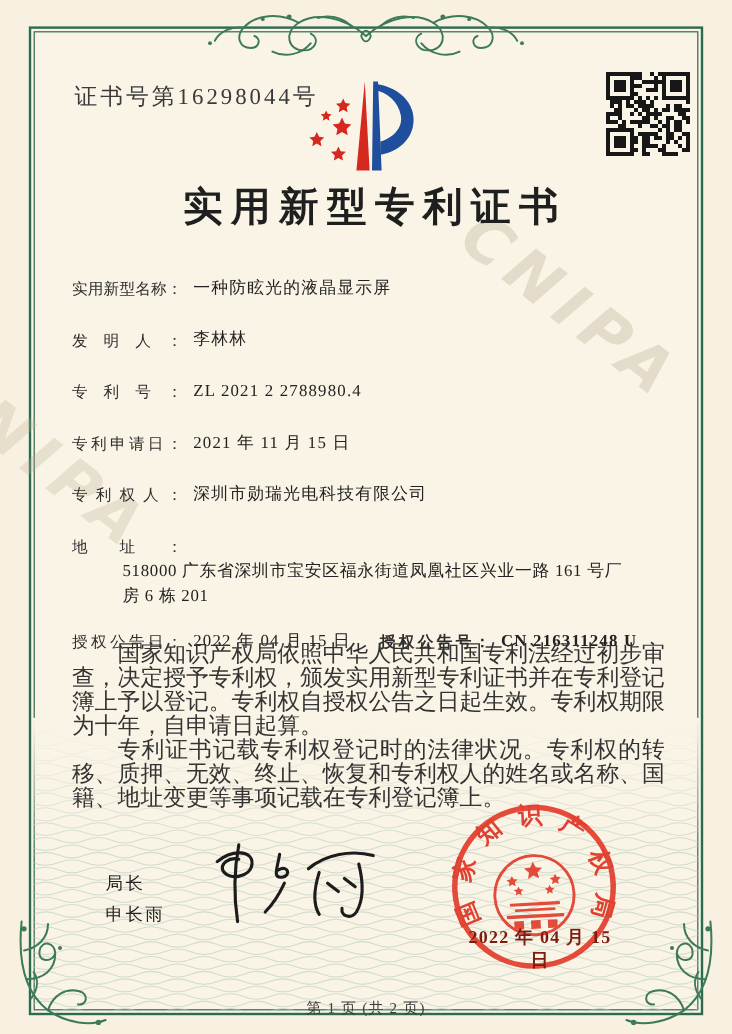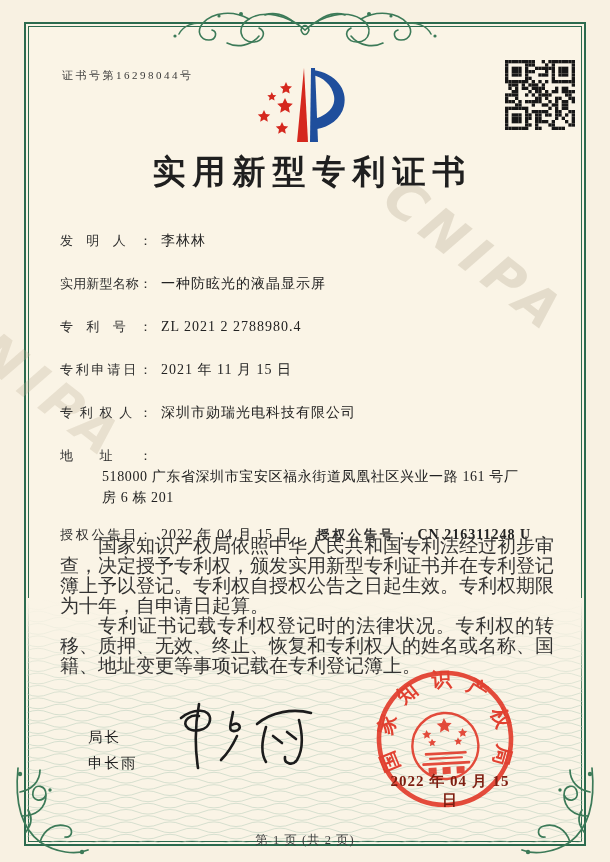--- a/index.html
+++ b/index.html
@@ -15,21 +15,21 @@
   .frame-inner{position:absolute;inset:2px;border:1px solid #2c6b4f;}
   
   .waves-wrap{position:absolute;left:27px;right:27px;top:598px;bottom:19px;overflow:hidden;}
   .waves-fade{position:absolute;left:0;right:0;top:0;height:110px;background:linear-gradient(to bottom,#faf4e6 0%,rgba(250,244,230,0) 100%);}
   
   .watermark{position:absolute;font-family:"DejaVu Sans","Liberation Sans",sans-serif;
     font-weight:bold;font-style:italic;color:rgba(186,173,148,0.33);letter-spacing:8px;pointer-events:none;}
   .wm-main{left:368px;top:226px;font-size:52px;transform:rotate(38deg);}
   .wm-left{left:-74px;top:352px;font-size:52px;transform:rotate(38deg);color:rgba(186,173,148,0.28);}
   
-  .cert-no{position:absolute;left:62px;top:68px;font-size:11px;letter-spacing:2.5px;color:#3a3a3a;}
+  .cert-no{position:absolute;left:62px;top:68px;font-size:19px;letter-spacing:2.5px;color:#3a3a3a;}
   .logo{position:absolute;left:252px;top:56px;}
   .qr{position:absolute;left:505px;top:60px;}
   .title{position:absolute;left:0;right:0;top:150px;text-align:center;
     font-size:33px;font-weight:bold;letter-spacing:7px;color:#1f1f1f;margin-left:15px;}
   
   .fields{position:absolute;left:60px;top:230px;right:52px;font-size:14px;}
   .row{margin-bottom:22px;line-height:21px;white-space:nowrap;}
   .row-label{display:inline-block;width:92px;font-size:13px;text-align:justify;text-align-last:justify;vertical-align:top;color:#2e2e2e;}
   .row-value{display:inline-block;margin-left:9px;letter-spacing:1px;color:#222;vertical-align:top;}
   .row-addr{white-space:normal;margin-bottom:2px;}
@@ -417,24 +417,24 @@
       <rect x="46.67" y="66.67" width="3.33" height="3.33" fill="#171717"></rect>
       <rect x="50.00" y="66.67" width="3.33" height="3.33" fill="#171717"></rect>
       <rect x="53.33" y="66.67" width="3.33" height="3.33" fill="#171717"></rect>
       <rect x="56.67" y="66.67" width="3.33" height="3.33" fill="#171717"></rect>
     </svg>
 
   <div class="title">实用新型专利证书</div>
 
   <div class="fields">
     <div class="row">
+      <span class="row-label">实用新型名称：</span><span class="row-value">一种防眩光的液晶显示屏</span>
+    </div>
+    <div class="row">
       <span class="row-label">发明人：</span><span class="row-value">李林林</span>
-    </div>
-    <div class="row">
-      <span class="row-label">实用新型名称：</span><span class="row-value">一种防眩光的液晶显示屏</span>
     </div>
     <div class="row">
       <span class="row-label">专利号：</span><span class="row-value">ZL 2021 2 2788980.4</span>
     </div>
     <div class="row">
       <span class="row-label">专利申请日：</span><span class="row-value">2021 年 11 月 15 日</span>
     </div>
     <div class="row">
       <span class="row-label">专利权人：</span><span class="row-value">深圳市勋瑞光电科技有限公司</span>
     </div>

